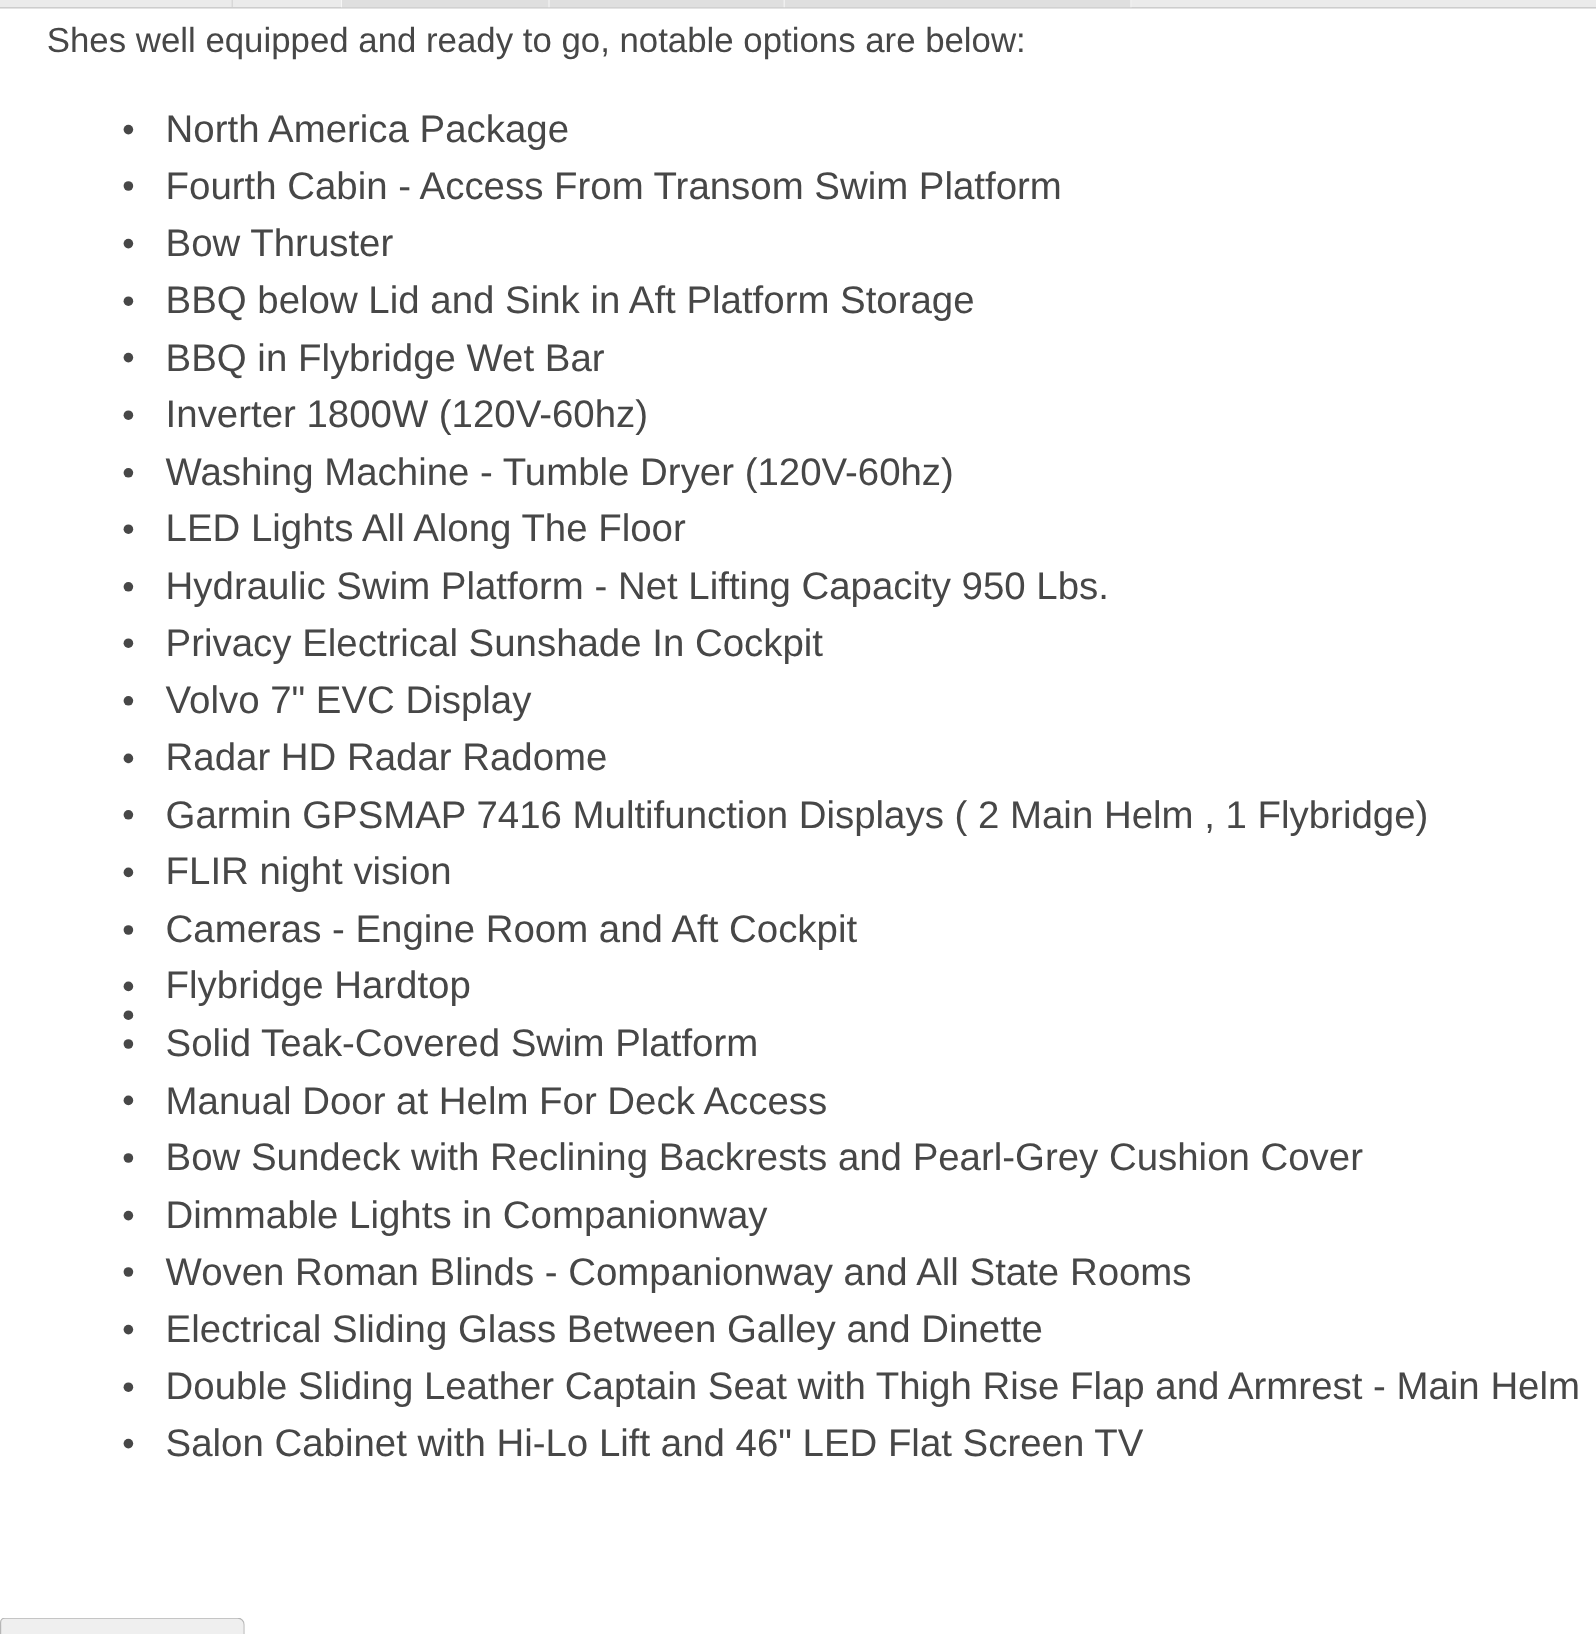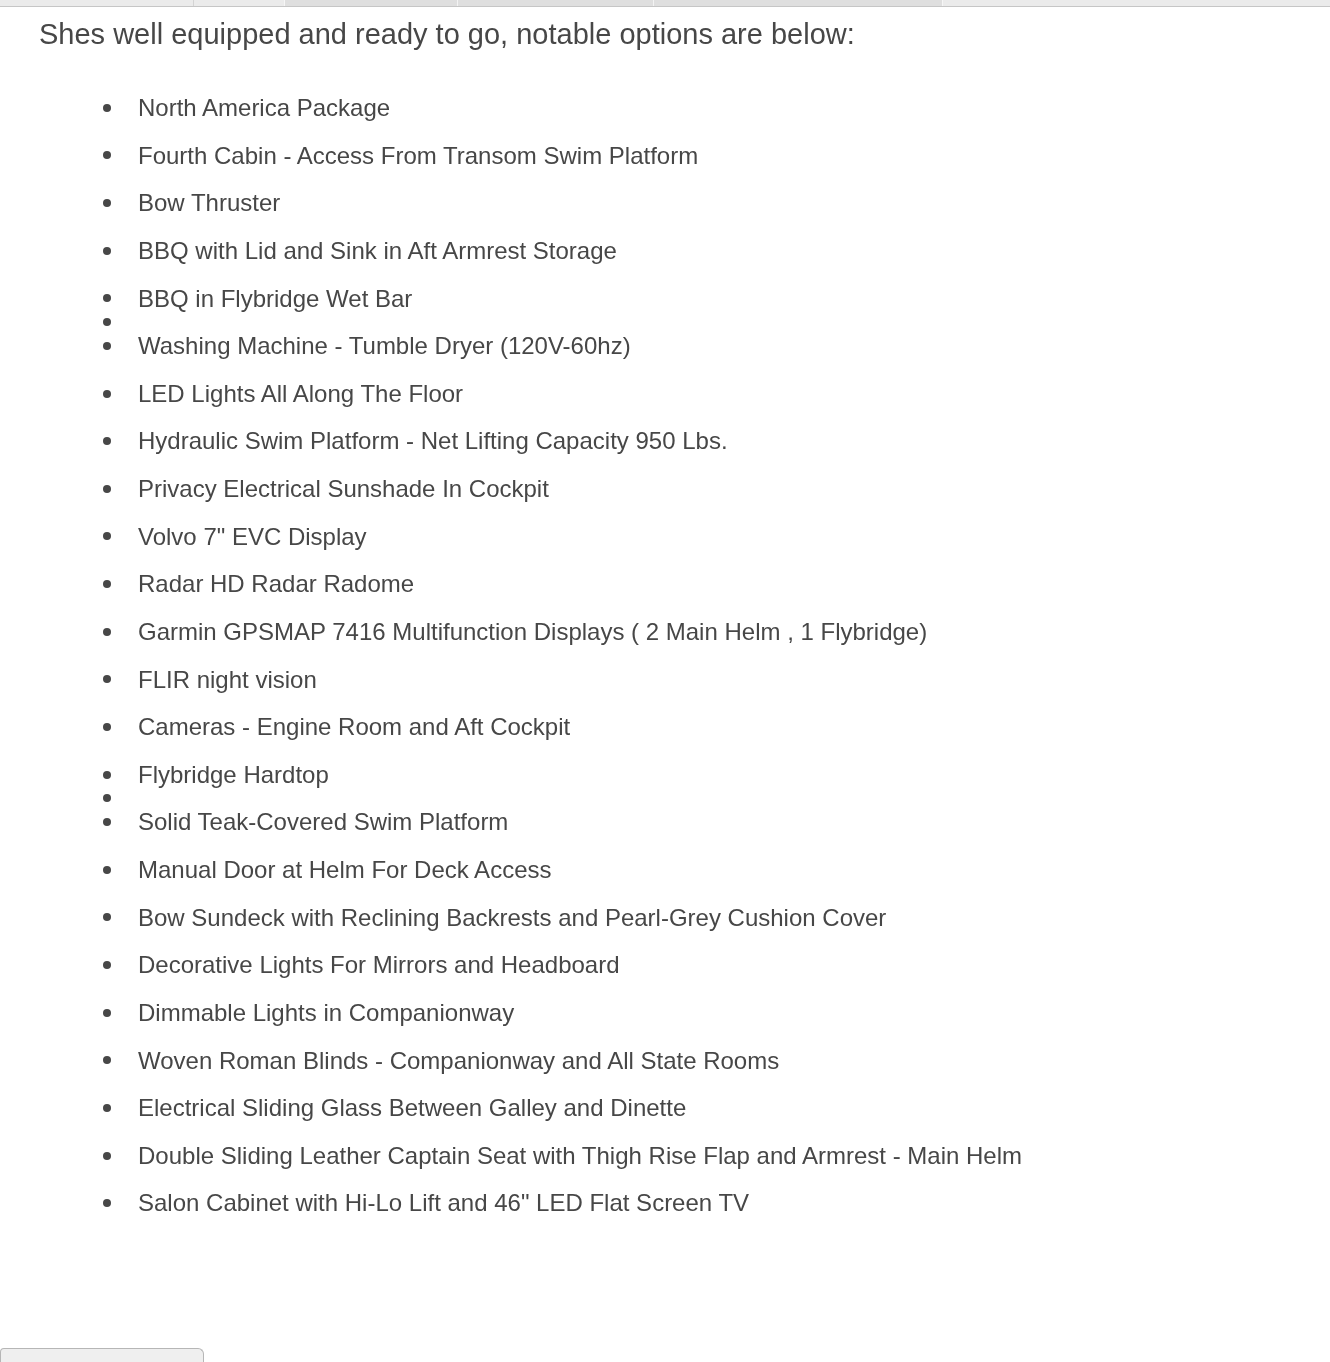--- a/index.html
+++ b/index.html
@@ -67,21 +67,21 @@
   }
   ul.options-list {
     list-style: none;
     margin: 31px 0 0 0;
     padding: 0;
   }
   ul.options-list li {
     position: relative;
     padding-left: 138px;
     line-height: 47.63px;
-    font-size: 24px;
+    font-size: 32px;
     color: var(--text);
   }
   ul.options-list li .bullet {
     position: absolute;
     left: 103px;
     top: 50%;
     margin-top: -4px;
     width: 8px;
     height: 8px;
     border-radius: 50%;
@@ -126,30 +126,31 @@
         <span class="item-text">Fourth Cabin - Access From Transom Swim Platform</span>
       </li>
 
       <li>
         <span class="bullet"></span>
         <span class="item-text">Bow Thruster</span>
       </li>
 
       <li>
         <span class="bullet"></span>
-        <span class="item-text">BBQ with Lid and Sink in Aft Armrest Storage</span>
+        <span class="item-text">BBQ below Lid and Sink in Aft Platform Storage</span>
       </li>
 
       <li>
         <span class="bullet"></span>
         <span class="item-text">BBQ in Flybridge Wet Bar</span>
       </li>
 
       <li>
         <span class="bullet"></span>
+        <span class="item-text">Inverter 1800W (120V-60hz)</span>
       </li>
 
       <li>
         <span class="bullet"></span>
         <span class="item-text">Washing Machine - Tumble Dryer (120V-60hz)</span>
       </li>
 
       <li>
         <span class="bullet"></span>
         <span class="item-text">LED Lights All Along The Floor</span>
@@ -207,24 +208,20 @@
       <li>
         <span class="bullet"></span>
         <span class="item-text">Manual Door at Helm For Deck Access</span>
       </li>
 
       <li>
         <span class="bullet"></span>
         <span class="item-text">Bow Sundeck with Reclining Backrests and Pearl-Grey Cushion Cover</span>
       </li>
 
-      <li>
-        <span class="bullet"></span>
-        <span class="item-text">Decorative Lights For Mirrors and Headboard</span>
-      </li>
 
       <li>
         <span class="bullet"></span>
         <span class="item-text">Dimmable Lights in Companionway</span>
       </li>
 
       <li>
         <span class="bullet"></span>
         <span class="item-text">Woven Roman Blinds - Companionway and All State Rooms</span>
       </li>

